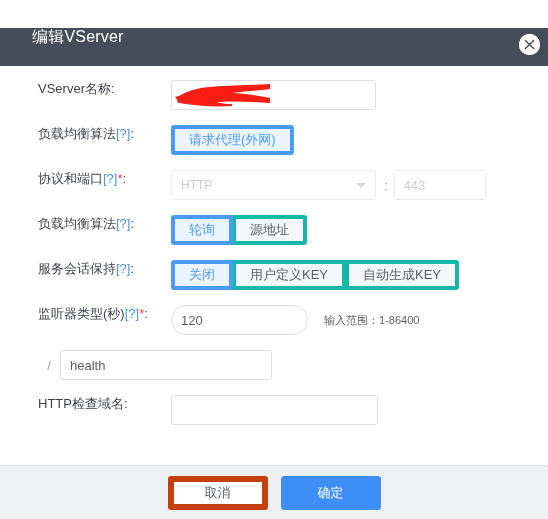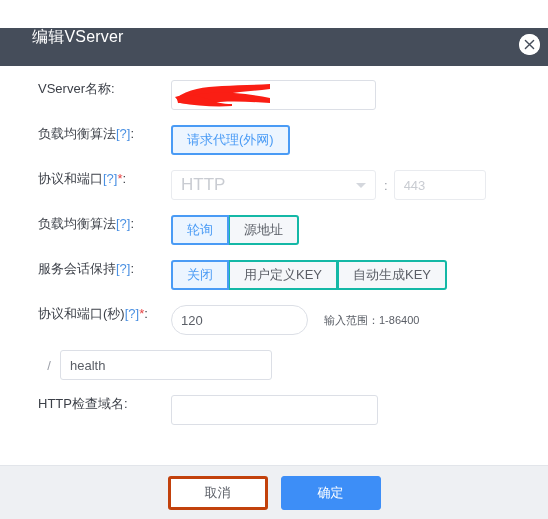--- a/index.html
+++ b/index.html
@@ -115,21 +115,21 @@
     position: relative;
     width: 205px;
     height: 30px;
     border: 1px solid #e9ebef;
     border-radius: 3px;
     background: #ffffff;
     display: flex;
     align-items: center;
     padding: 0 9px;
     box-sizing: border-box;
-    font-size: 17px;
+    font-size: 12px;
     color: #c9ccd2;
   }
   .caret {
     position: absolute;
     right: 9px;
     top: 50%;
     margin-top: -2px;
     width: 0; height: 0;
     border-left: 5px solid transparent;
     border-right: 5px solid transparent;
@@ -144,21 +144,21 @@
   
   .seg-group { display: flex; }
   .seg {
     height: 30px;
     padding: 0 14px;
     display: flex;
     align-items: center;
     justify-content: center;
     font-size: 13px;
     font-family: "Liberation Sans", "DejaVu Sans", sans-serif;
-    border: 2px solid #14b8a6;
+    border: 4px solid #14b8a6;
     background: #f5f7fa;
     color: #5a5e66;
     box-sizing: border-box;
     cursor: pointer;
     margin-left: -1px;
     white-space: nowrap;
   }
   .seg:first-child { margin-left: 0; border-radius: 3px 0 0 3px; }
   .seg:last-child  { border-radius: 0 3px 3px 0; }
   .seg:only-child  { border-radius: 3px; }
@@ -213,21 +213,21 @@
     font-family: "Liberation Sans", "DejaVu Sans", sans-serif;
     border-radius: 3px;
     display: flex;
     align-items: center;
     justify-content: center;
     cursor: pointer;
     box-sizing: border-box;
   }
   .btn-cancel {
     background: #ffffff;
-    border: 3px solid #c2410c;
+    border: 6px solid #c2410c;
     color: #5a5e66;
     margin-right: 13px;
   }
   .btn-ok {
     background: #3d8ef7;
     border: 1px solid #3d8ef7;
     color: #ffffff;
   }
 </style>
 </head>
@@ -291,21 +291,21 @@
     <div class="form-row">
       <div class="lbl"><span>服务会话保持</span><span class="q">[?]</span><span>:</span></div>
       <div class="ctrl seg-group">
         <div class="seg active">关闭</div>
         <div class="seg">用户定义KEY</div>
         <div class="seg">自动生成KEY</div>
       </div>
     </div>
 
     <div class="form-row">
-      <div class="lbl"><span>协议和端口(秒)</span><span class="q">[?]</span><span class="req">*</span><span>:</span></div>
+      <div class="lbl"><span>监听器类型(秒)</span><span class="q">[?]</span><span class="req">*</span><span>:</span></div>
       <div class="ctrl">
         <input class="txt-input w-keep" type="text" value="120" style="">
         <span class="hint">输入范围：1-86400</span>
       </div>
     </div>
 
 
     <div class="form-row">
       <div class="ctrl">
         <span class="slash">/</span>

